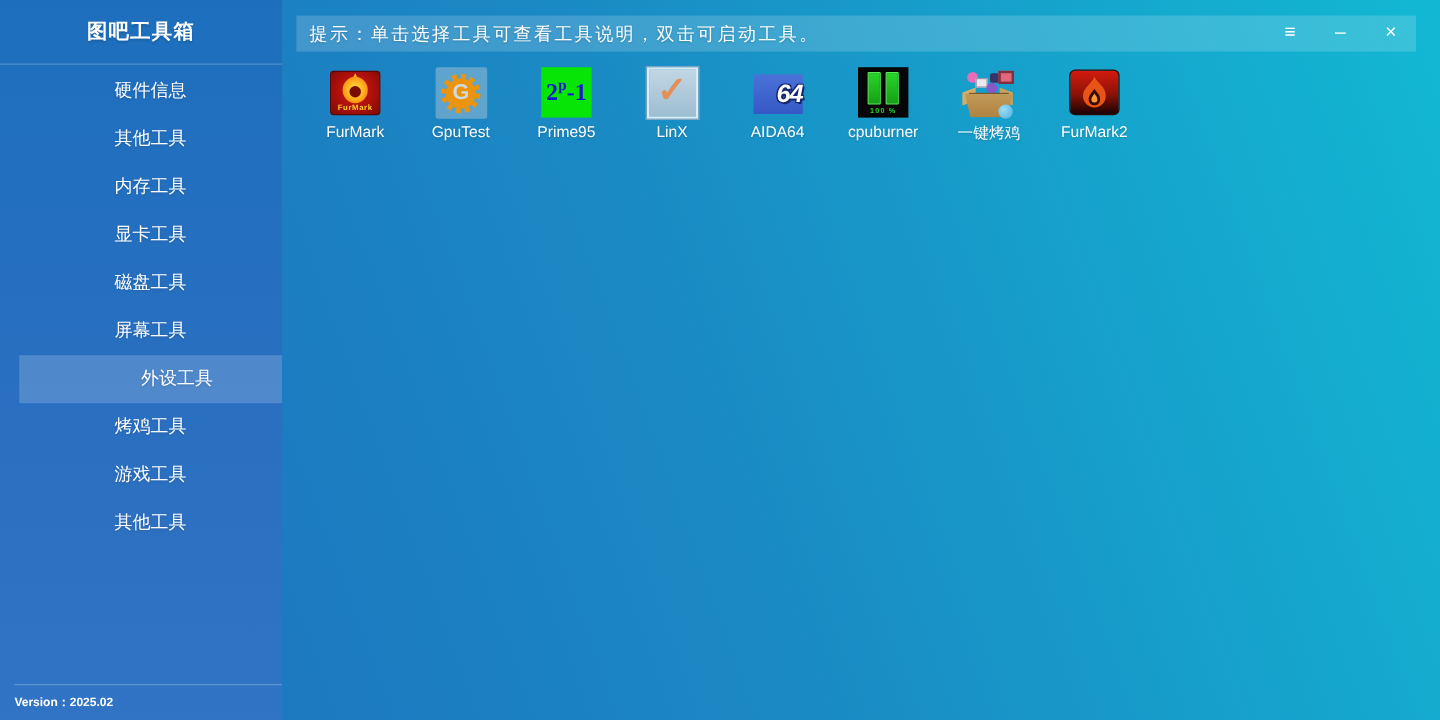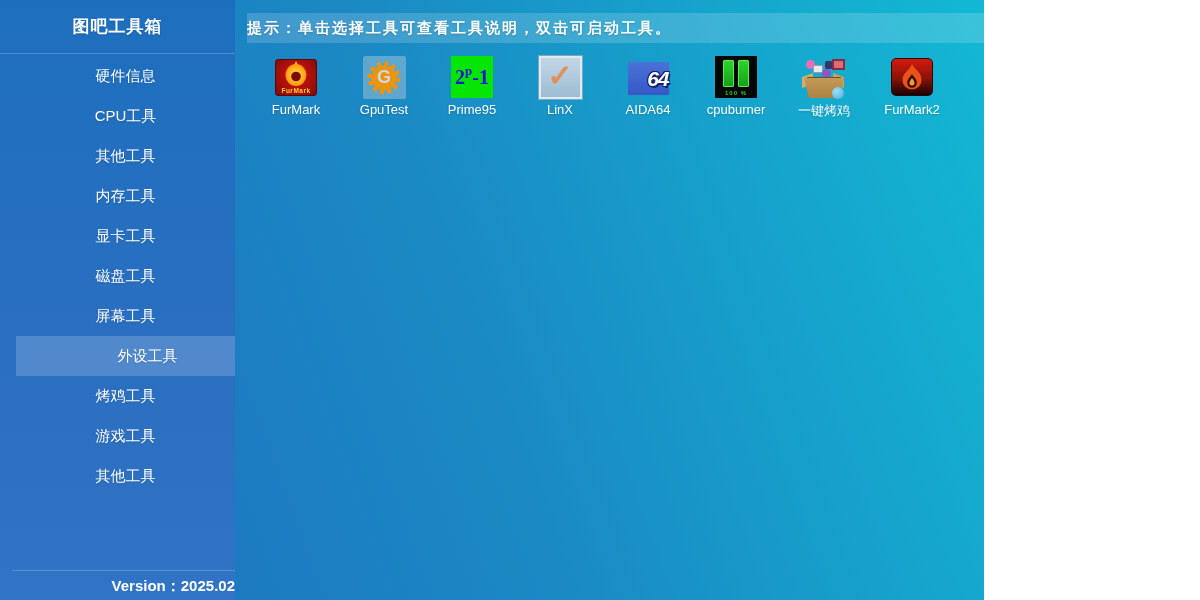--- a/index.html
+++ b/index.html
@@ -1,36 +1,36 @@
 <!DOCTYPE html>
 <html><head>
 <meta charset="utf-8">
 <style>
   html,body{margin:0;padding:0;width:1200px;height:600px;overflow:hidden;
     font-family:"Liberation Sans", sans-serif;}
   *{box-sizing:border-box;}
-  .window{position:relative;width:984px;height:600px;background:linear-gradient(70deg,#1e6fbe 0%,#1a8ac4 48%,#12b8d3 100%);}
+  .window{position:relative;width:1200px;height:600px;background:linear-gradient(70deg,#1e6fbe 0%,#1a8ac4 48%,#12b8d3 100%);}
 
   
   .sidebar{position:absolute;left:0;top:0;width:235px;height:600px;
     background:linear-gradient(180deg,#1d6fbe 0%,#2b6fc1 60%,#3173c4 100%);color:#fff;}
   .sb-title{height:54px;line-height:54px;text-align:center;font-size:17px;font-weight:600;
     letter-spacing:1px;border-bottom:1px solid rgba(255,255,255,0.22);text-shadow:0 1px 2px rgba(0,0,0,0.15);}
   .sb-menu{position:absolute;top:56px;left:16px;right:0;}
   .side-item{height:40px;line-height:40px;text-align:center;font-size:15px;cursor:pointer;
     text-shadow:0 1px 2px rgba(0,0,0,0.15);}
   .side-item.selected{background:rgba(255,255,255,0.18);padding-left:44px;}
-  .sb-footer{position:absolute;bottom:0;left:12px;right:0;height:30px;line-height:29px;text-align:right;
-    font-size:15px;font-weight:bold;border-top:1px solid rgba(255,255,255,0.22);}
+  .sb-footer{position:absolute;bottom:0;left:12px;right:0;height:30px;line-height:29px;text-align:left;
+    font-size:10px;font-weight:bold;border-top:1px solid rgba(255,255,255,0.22);}
 
   
   .main{position:absolute;left:235px;top:0;width:965px;height:600px;}
   .tipbar{position:absolute;left:12px;top:13px;width:933px;height:30px;
     background:rgba(255,255,255,0.17);display:flex;align-items:center;}
-  .tip-text{flex:1;font-size:15px;font-weight:bold;letter-spacing:2px;color:#fff;
+  .tip-text{flex:1;padding-left:11px;font-size:15px;font-weight:normal;letter-spacing:2px;color:#fff;
     white-space:nowrap;overflow:hidden;text-shadow:0 1px 2px rgba(0,0,0,0.18);}
   .controls{display:flex;align-items:center;}
   .ctrl{width:42px;text-align:center;color:#fff;font-size:16px;line-height:30px;cursor:pointer;}
 
   
   .tools-row{position:absolute;left:0;top:56px;padding-left:17px;display:flex;}
   .tool{width:88px;display:flex;flex-direction:column;align-items:center;cursor:pointer;}
   .ic{height:44px;width:46px;display:flex;align-items:flex-start;justify-content:center;}
   .tlabel{font-size:13px;color:#fff;margin-top:2px;white-space:nowrap;text-shadow:0 1px 2px rgba(0,0,0,0.2);}
 
@@ -91,21 +91,20 @@
 </style>
 </head>
 <body>
 
 <div class="window">
 
   <div class="sidebar">
     <div class="sb-title">图吧工具箱</div>
     <div class="sb-menu">
       <div class="side-item">硬件信息</div>
-      <div class="side-item">CPU工具</div>
       <div class="side-item">其他工具</div>
       <div class="side-item">内存工具</div>
       <div class="side-item">显卡工具</div>
       <div class="side-item">磁盘工具</div>
       <div class="side-item">屏幕工具</div>
       <div class="side-item selected">外设工具</div>
       <div class="side-item">烤鸡工具</div>
       <div class="side-item">游戏工具</div>
       <div class="side-item">其他工具</div>
     </div>

